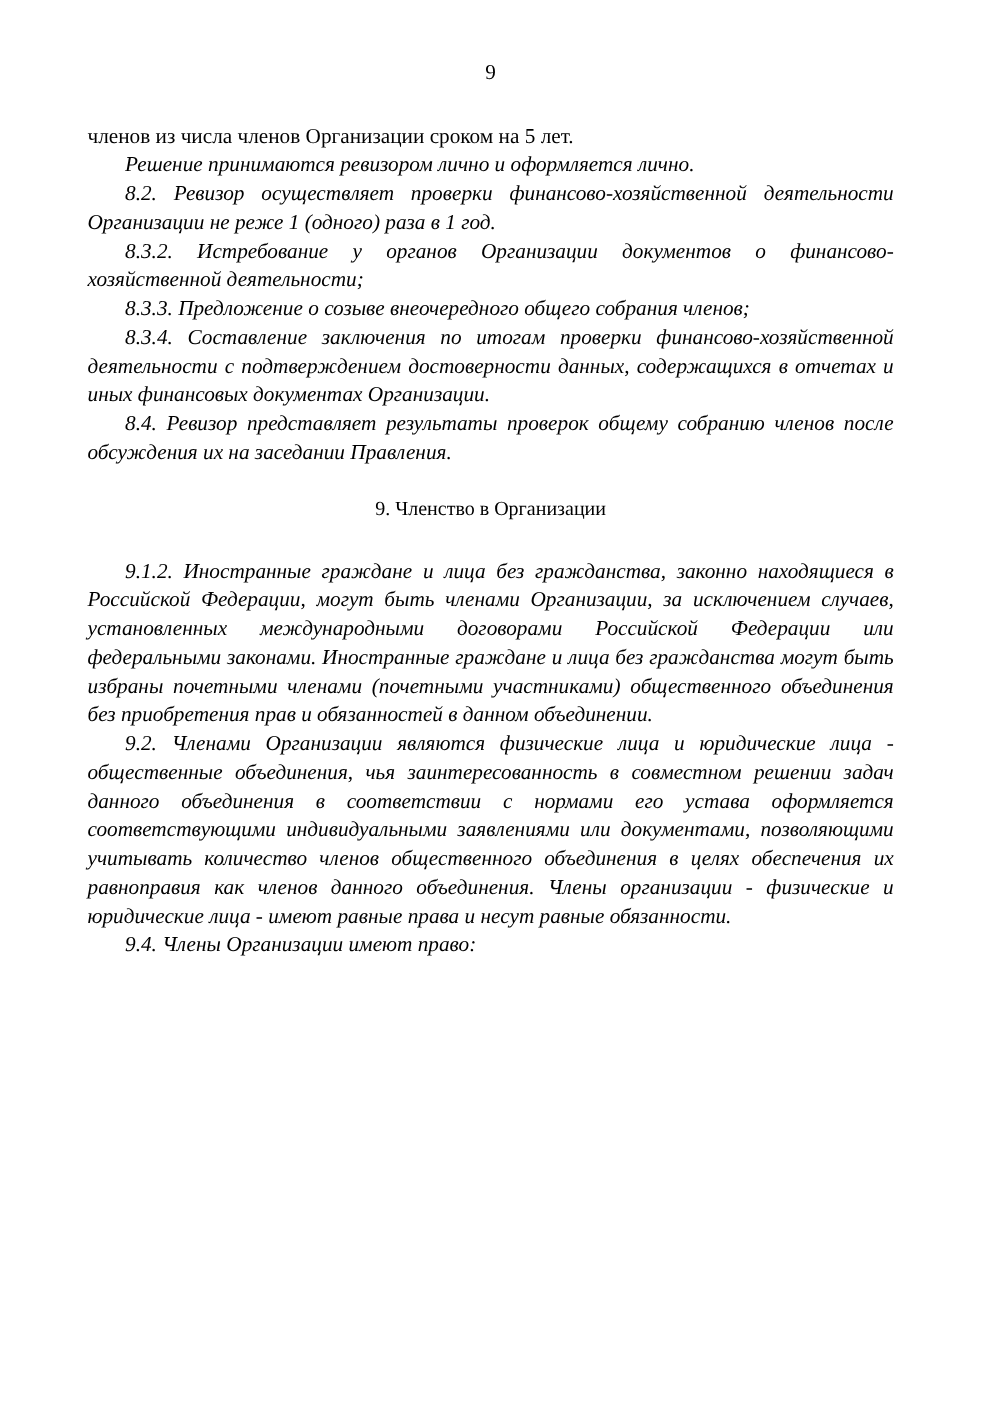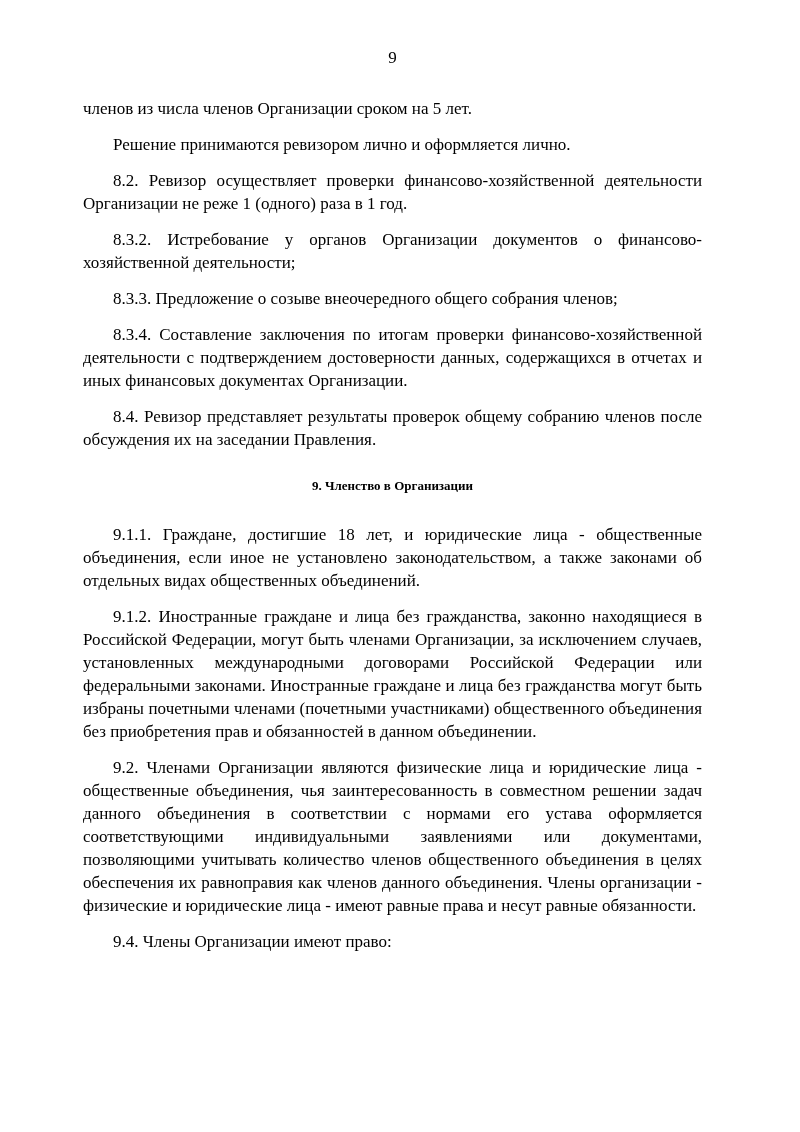--- a/index.html
+++ b/index.html
@@ -18,30 +18,31 @@
     font-size: 17px;
     line-height: 23px;
     padding: 46px 85px 0 70px;
     overflow: hidden;
   }
   .page-number {
     text-align: center;
     margin: 0 0 28px 0;
   }
   .para {
-    margin: 13px;
+    margin: 0;
     text-align: justify;
   }
   .para.indent {
     text-indent: 30px;
+    font-style: italic;
   }
   .section-heading {
-    font-size: 13px;
+    font-size: 16px;
     line-height: 23px;
-    font-weight: bold;
+    font-weight: normal;
     text-align: center;
     margin: 23px 0 26px 0;
   }
 </style>
 </head>
 <body>
 
 <div class="page">
 
   <div class="page-number">9</div>
@@ -58,21 +59,20 @@
 
   <p class="para indent">8.3.3. Предложение о созыве внеочередного общего собрания членов;</p>
 
   <p class="para indent">8.3.4. Составление заключения по итогам проверки финансово-хозяйственной деятельности с подтверждением достоверности данных, содержащихся в отчетах и иных финансовых документах Организации.</p>
 
   <p class="para indent">8.4. Ревизор представляет результаты проверок общему собранию членов после обсуждения их на заседании Правления.</p>
 
   <h2 class="section-heading">9. Членство в Организации</h2>
 
 
-  <p class="para indent">9.1.1. Граждане, достигшие 18 лет, и юридические лица - общественные объединения, если иное не установлено законодательством, а также законами об отдельных видах общественных объединений.</p>
 
   <p class="para indent">9.1.2. Иностранные граждане и лица без гражданства, законно находящиеся в Российской Федерации, могут быть членами Организации, за исключением случаев, установленных международными договорами Российской Федерации или федеральными законами. Иностранные граждане и лица без гражданства могут быть избраны почетными членами (почетными участниками) общественного объединения без приобретения прав и обязанностей в данном объединении.</p>
 
   <p class="para indent">9.2. Членами Организации являются физические лица и юридические лица - общественные объединения, чья заинтересованность в совместном решении задач данного объединения в соответствии с нормами его устава оформляется соответствующими индивидуальными заявлениями или документами, позволяющими учитывать количество членов общественного объединения в целях обеспечения их равноправия как членов данного объединения. Члены организации - физические и юридические лица - имеют равные права и несут равные обязанности.</p>
 
 
 
   <p class="para indent">9.4. Члены Организации имеют право:</p>
 
 </div>

